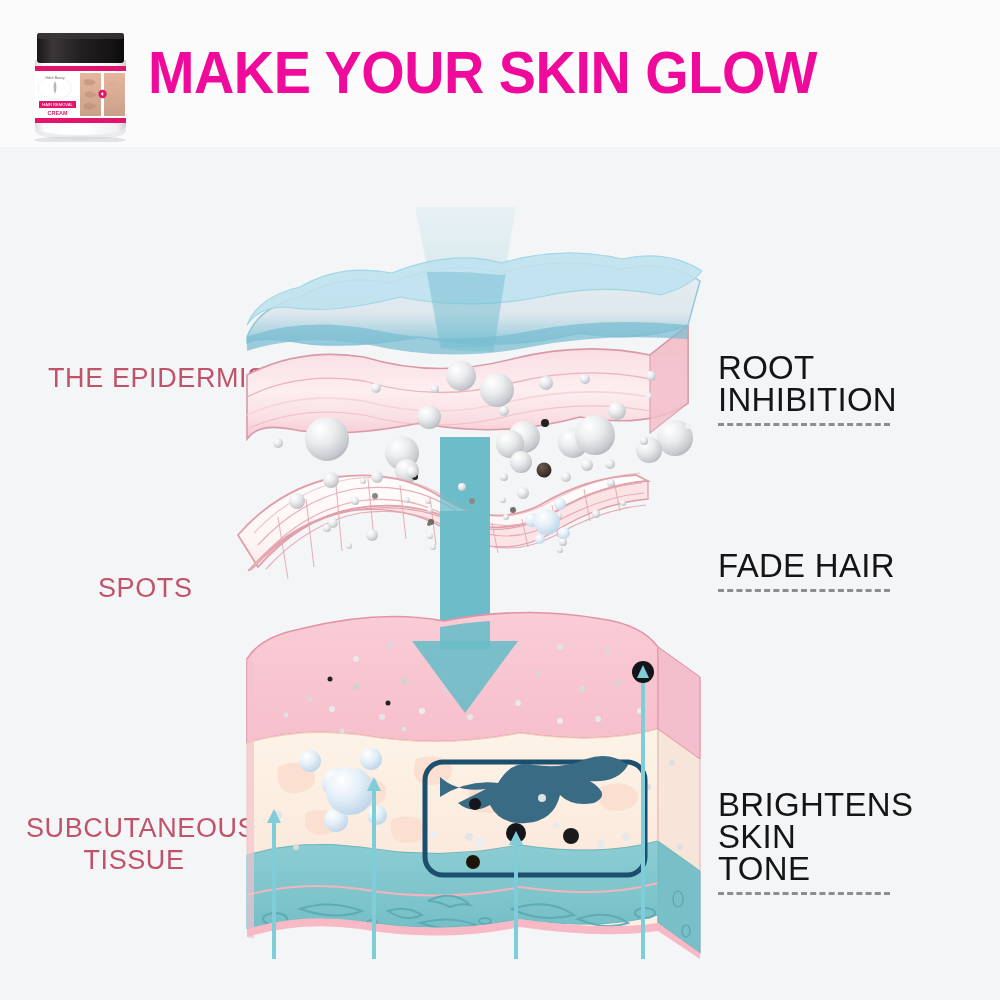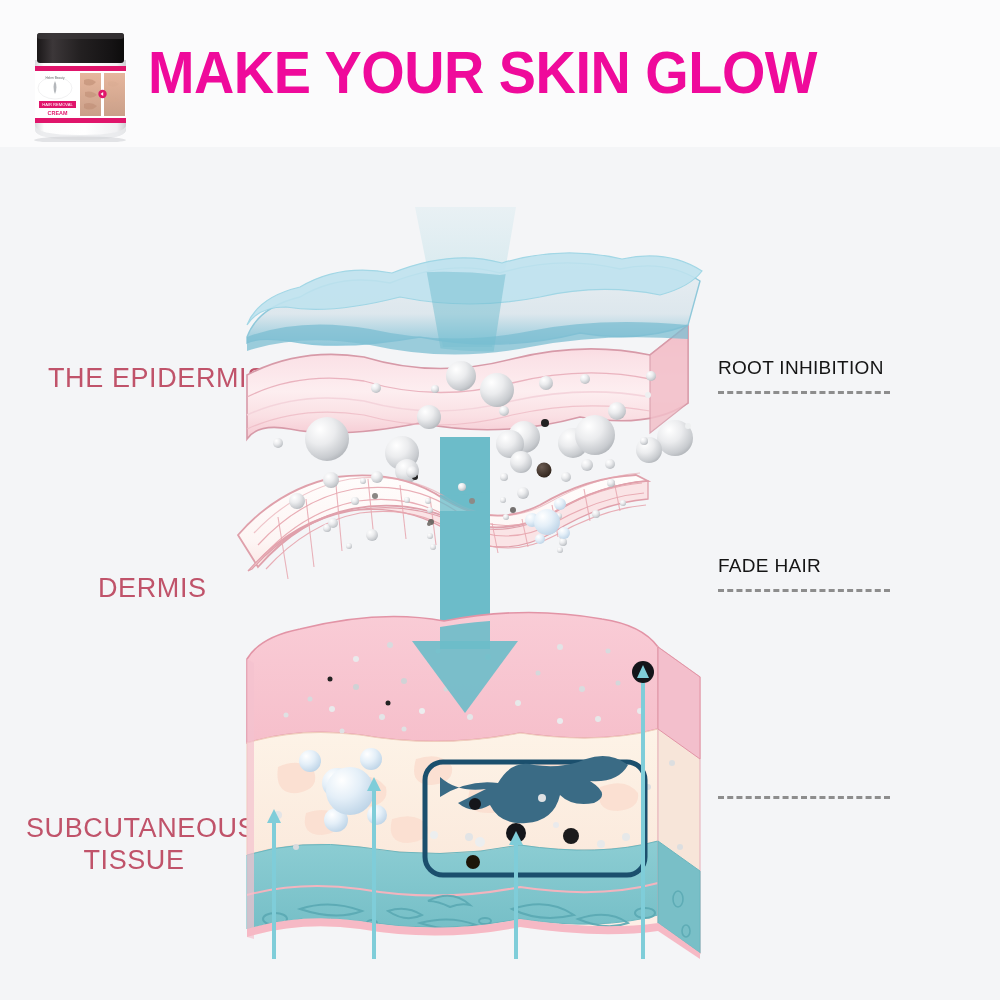--- a/index.html
+++ b/index.html
@@ -44,21 +44,21 @@
     white-space:pre-line;
   }
   #label-epidermis { left:48px; top:362px; }
   #label-dermis    { left:98px; top:572px; }
   #label-subq      { left:26px; top:812px; width:216px; text-align:center; }
 
   
   .right-label {
     position:absolute;
     color:#151515;
-    font-size:19px;
+    font-size:33px;
     letter-spacing:0.3px;
     line-height:32px;
     white-space:pre-line;
   }
   .right-label .rule {
     display:block;
     width:172px;
     height:0;
     margin-top:7px;
     border-top:3px dashed #8d8d8d;
@@ -132,33 +132,35 @@
     </g>
 
     <path d="M7 99 Q7 110 52 110 Q98 110 98 99 L98 95 Q98 105 52 105 Q7 105 7 95 Z" fill="#e9eaec" opacity="0.85"></path>
     <ellipse cx="52" cy="110" rx="46" ry="3.4" fill="#c9cbcf" opacity="0.5"></ellipse>
   </svg>
 </div>
 
 <div id="headline">MAKE YOUR SKIN GLOW</div>
 
 <div class="left-label" id="label-epidermis">THE EPIDERMIS</div>
-<div class="left-label" id="label-dermis">DERMIS</div>
+<div class="left-label" id="label-dermis">SPOTS</div>
 <div class="left-label" id="label-subq">SUBCUTANEOUS
 TISSUE</div>
 
 <div class="right-label" id="label-root">
   <span>ROOT INHIBITION</span>
   <span class="rule"></span>
 </div>
 <div class="right-label" id="label-fade">
   <span>FADE HAIR</span>
   <span class="rule"></span>
 </div>
 <div class="right-label" id="label-bright">
+  <span>BRIGHTENS SKIN
+TONE</span>
   <span class="rule"></span>
 </div>
 
 <div id="diagram">
 <svg width="1000" height="853" viewBox="0 0 1000 853">
   <defs>
     <radialGradient id="sph" cx="0.34" cy="0.28" r="0.82">
       <stop offset="0" stop-color="#ffffff"></stop>
       <stop offset="0.42" stop-color="#ebecee"></stop>
       <stop offset="0.8" stop-color="#c8cbcf"></stop>

